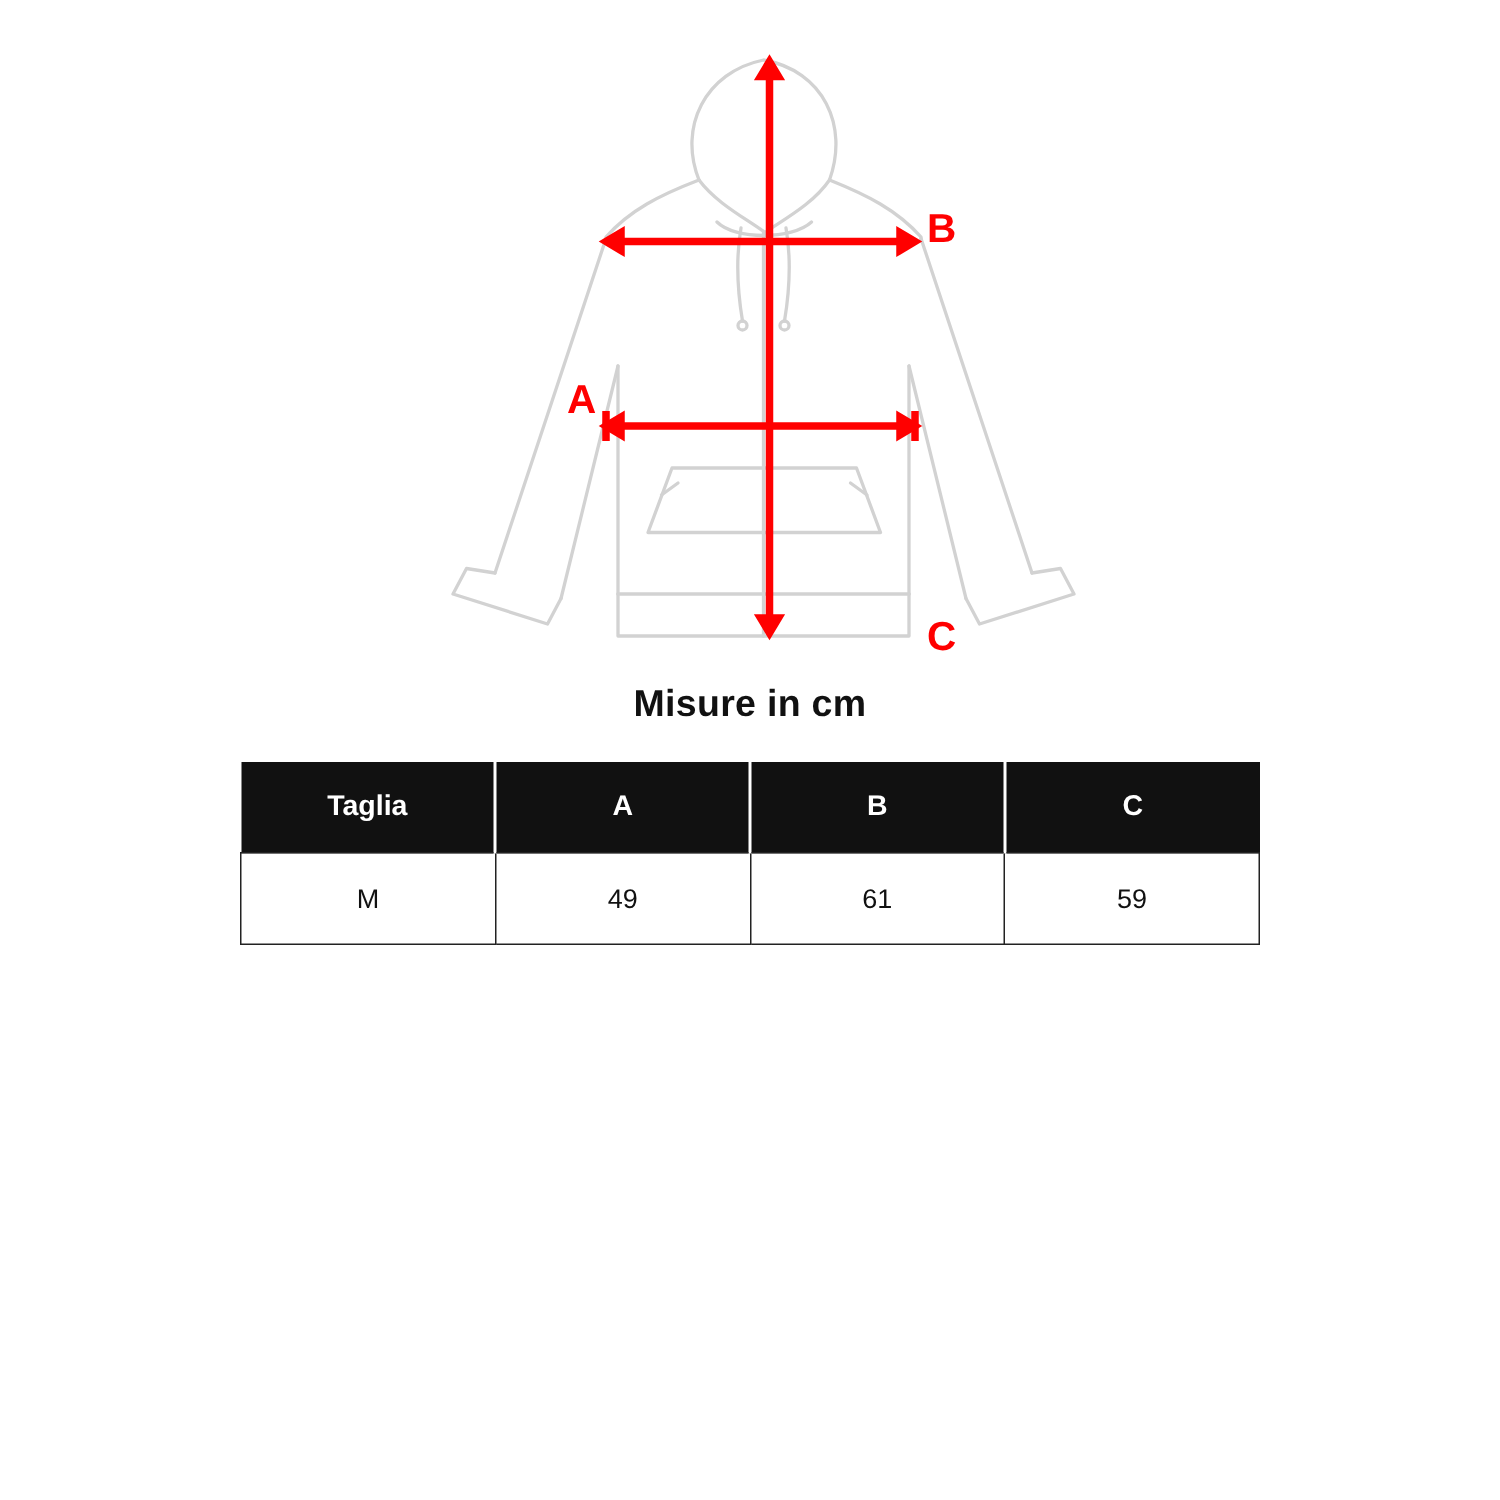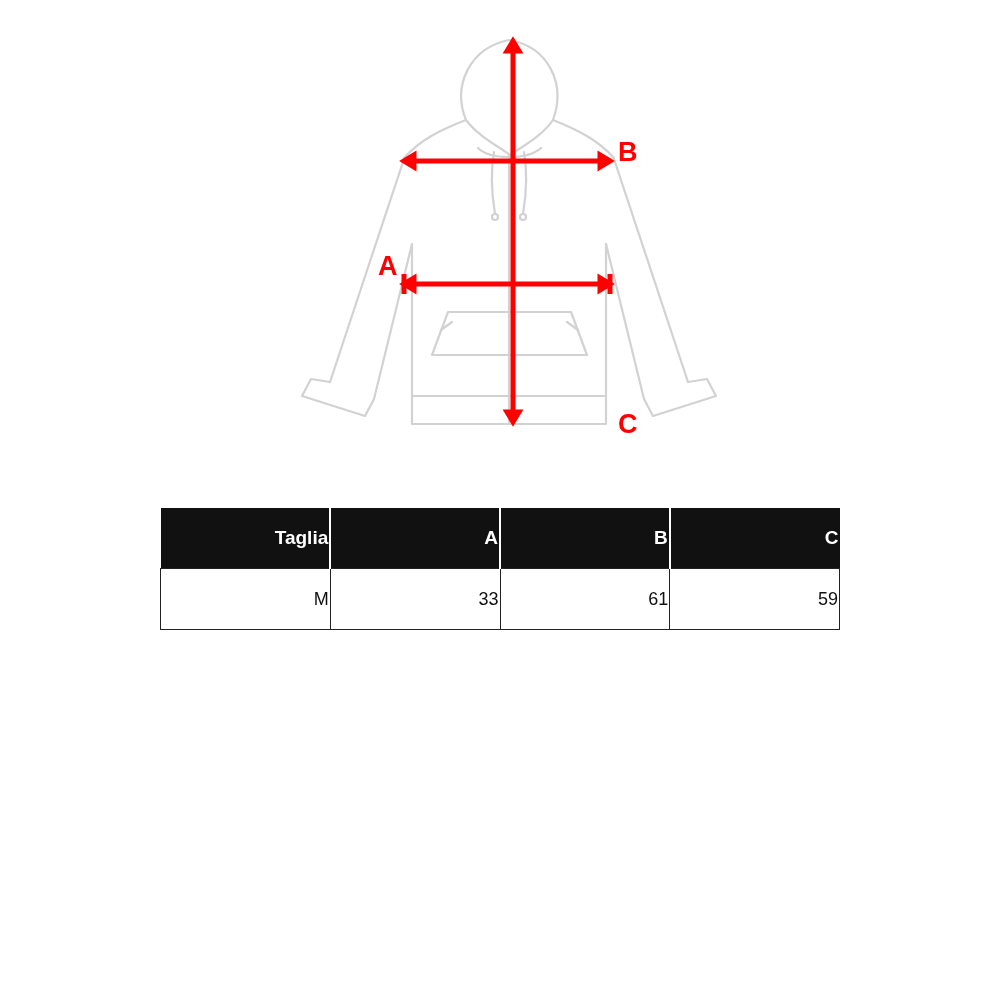--- a/index.html
+++ b/index.html
@@ -44,21 +44,21 @@
     position: absolute;
     left: 160px;
     top: 508px;
     width: 680px;
     border-collapse: collapse;
     table-layout: fixed;
   }
   .size-table th,
   .size-table td {
     height: 58px;
-    text-align: right;
+    text-align: center;
     vertical-align: middle;
     font-size: 18px;
   }
   .size-table thead th {
     background: #111111;
     color: #ffffff;
     font-weight: bold;
     font-size: 19px;
     border: none;
   }
@@ -136,33 +136,34 @@
       </g>
 
       <g fill="#ff0000" font-family="Liberation Sans, sans-serif" font-size="27" font-weight="bold">
         <text x="378" y="275">A</text>
         <text x="618" y="161">B</text>
         <text x="618" y="433">C</text>
       </g>
     </svg>
   </div>
 
+  <div class="caption">Misure in cm</div>
 
   <table class="size-table">
     <thead>
       <tr>
         <th>Taglia</th>
         <th>A</th>
         <th>B</th>
         <th>C</th>
       </tr>
     </thead>
     <tbody>
       <tr>
         <td>M</td>
-        <td>33</td>
+        <td>49</td>
         <td>61</td>
         <td>59</td>
       </tr>
     </tbody>
   </table>
 
 </div>
 
 </body></html>

